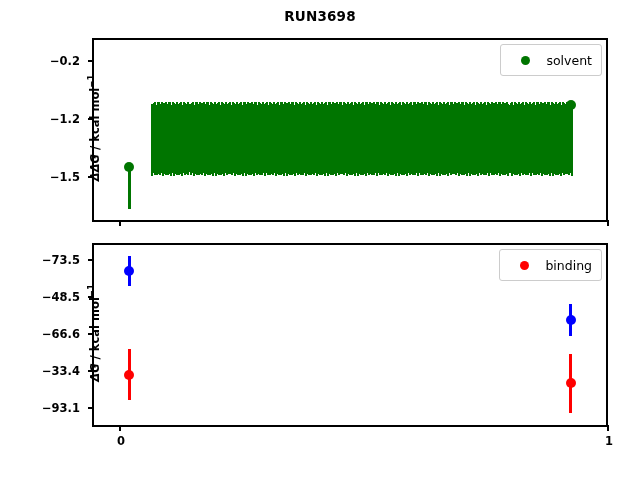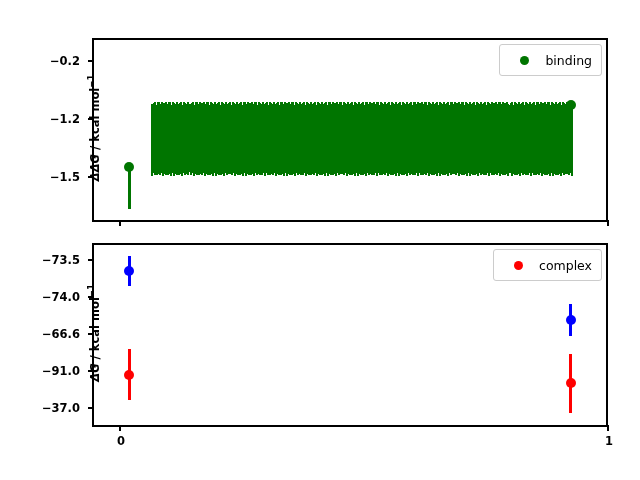--- a/index.html
+++ b/index.html
@@ -175,20 +175,21 @@
     padding-left: 4px;
   }
   #legend-top    { right: 4px; top: 4px; }
   #legend-bottom { right: 4px; top: 4px; }
 </style>
 </head>
 <body>
 
 <div id="figure">
 
+  <div class="fig-title">RUN3698</div>
 
   <div class="axes" id="axes-top">
 
     <div class="plotclip" id="top-plot">
         <div class="gens-line" style="left: 57.38px; top: 63.59px; height: 72.06px; border-left-color: rgb(0, 117, 0);"></div>
         <div class="gens-line" style="left: 58.38px; top: 65.58px; height: 66.74px; border-left-color: rgb(0, 117, 0);"></div>
         <div class="gens-line" style="left: 59.39px; top: 63.08px; height: 70.35px; border-left-color: rgb(0, 117, 0);"></div>
         <div class="gens-line" style="left: 60.39px; top: 61.74px; height: 73.54px; border-left-color: rgb(0, 117, 0);"></div>
         <div class="gens-line" style="left: 61.39px; top: 64.58px; height: 67.12px; border-left-color: rgb(0, 117, 0);"></div>
         <div class="gens-line" style="left: 62.39px; top: 65.19px; height: 69.43px; border-left-color: rgb(0, 117, 0);"></div>
@@ -626,21 +627,21 @@
 
     <div class="ylabel" id="ylabel-top">
       <span class="mathit">ΔΔG</span><span> / kcal mol</span><span class="sup">−1</span>
     </div>
 
     <div class="legend" id="legend-top">
       <div class="legend-row">
         <span class="legend-key">
           <span class="legend-dot" style="background:#007500;"></span>
         </span>
-        <span class="legend-label">binding</span>
+        <span class="legend-label">solvent</span>
       </div>
     </div>
   </div>
 
   <div class="axes" id="axes-bottom">
 
     <div class="plotclip" id="bottom-plot">
         <div class="errbar" style="left: 33.8103px; top: 10.8px; height: 30.24px; border-left-color: rgb(0, 0, 255);"></div>
         <div class="marker" style="left: 30.3103px; top: 20.92px; width: 10px; height: 10px; background: rgb(0, 0, 255);"></div>
         <div class="errbar" style="left: 475.19px; top: 59.04px; height: 31.68px; border-left-color: rgb(0, 0, 255);"></div>
@@ -648,46 +649,46 @@
         <div class="errbar" style="left: 33.8103px; top: 104.4px; height: 50.4px; border-left-color: rgb(255, 0, 0);"></div>
         <div class="marker" style="left: 30.3103px; top: 124.6px; width: 10px; height: 10px; background: rgb(255, 0, 0);"></div>
         <div class="errbar" style="left: 475.19px; top: 108.72px; height: 59.04px; border-left-color: rgb(255, 0, 0);"></div>
         <div class="marker" style="left: 471.69px; top: 133.24px; width: 10px; height: 10px; background: rgb(255, 0, 0);"></div>
       </div>
 
     <div class="ytick" style="top:14px;">
       <span class="ytick-label">−73.5</span>
     </div>
     <div class="ytick" style="top:51px;">
-      <span class="ytick-label">−74.0</span>
+      <span class="ytick-label">−48.5</span>
     </div>
     <div class="ytick" style="top:88px;">
       <span class="ytick-label">−66.6</span>
     </div>
     <div class="ytick" style="top:125px;">
-      <span class="ytick-label">−91.0</span>
+      <span class="ytick-label">−33.4</span>
     </div>
     <div class="ytick" style="top:162px;">
-      <span class="ytick-label">−37.0</span>
+      <span class="ytick-label">−93.1</span>
     </div>
 
     <div class="xtick" style="left:25px;">
       <span class="xtick-label">0</span>
     </div>
     <div class="xtick" style="left:513px;">
       <span class="xtick-label">1</span>
     </div>
 
     <div class="ylabel" id="ylabel-bottom">
       <span class="mathit">ΔG</span><span> / kcal mol</span><span class="sup">−1</span>
     </div>
 
     <div class="legend" id="legend-bottom">
       <div class="legend-row">
         <span class="legend-key">
           <span class="legend-dot" style="background:#ff0000;"></span>
         </span>
-        <span class="legend-label">complex</span>
+        <span class="legend-label">binding</span>
       </div>
     </div>
   </div>
 
 </div>
 
 </body></html>

